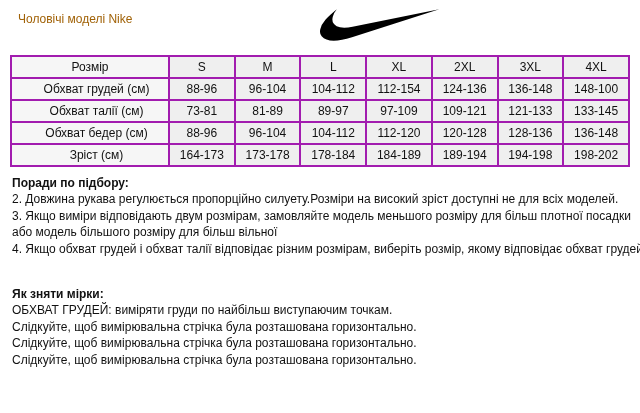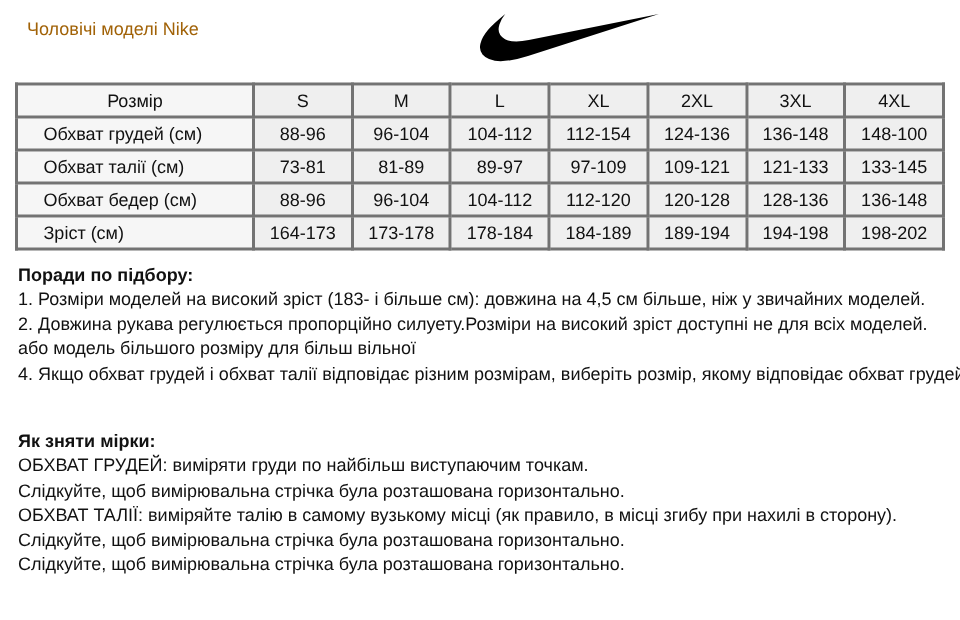--- a/index.html
+++ b/index.html
@@ -26,33 +26,33 @@
   .logo svg{width:100%;height:100%;}
   table.size-table{
     position:absolute;
     left:10px;top:55px;
     width:620px;
     border-collapse:collapse;
     table-layout:fixed;
     font-size:12px;
   }
   table.size-table td,table.size-table th{
-    border:2px solid #737373;
+    border:2px solid #a21caf;
     height:20px;
     padding:0 4px;
     font-weight:normal;
     background:#efefef;
     text-align:center;
     overflow:hidden;
     white-space:nowrap;
     margin-top:23px;
   }
   table.size-table col.label-col{width:158px;}
   table.size-table td.row-label{
-    text-align:left;
+    text-align:center;
     background:#f6f6f6;
     padding-left:17px;
   }
   table.size-table th.corner{background:#f6f6f6;}
   .section{
     position:absolute;
     left:12px;
     right:6px;
     line-height:16.4px;
   }
@@ -134,28 +134,27 @@
       <td>184-189</td>
       <td>189-194</td>
       <td>194-198</td>
       <td>198-202</td>
     </tr>
   </tbody>
     </table>
 
   <div class="section tips">
     <div class="sec-title">Поради по підбору:</div>
-    <div class="line">1. Розміри моделей на високий зріст (183- і більше см): довжина на 4,5 см більше, ніж у звичайних моделей.</div>
     <div class="line">2. Довжина рукава регулюється пропорційно силуету.Розміри на високий зріст доступні не для всіх моделей.</div>
+    <div class="line">3. Якщо виміри відповідають двум розмірам, замовляйте модель меньшого розміру для більш плотної посадки</div>
     <div class="line">або модель більшого розміру для більш вільної</div>
     <div class="line">4. Якщо обхват грудей і обхват талії відповідає різним розмірам, виберіть розмір, якому відповідає обхват грудей.</div>
   </div>
 
   <div class="section measure">
     <div class="sec-title">Як зняти мірки:</div>
     <div class="line">ОБХВАТ ГРУДЕЙ: виміряти груди по найбільш виступаючим точкам.</div>
     <div class="line">Слідкуйте, щоб вимірювальна стрічка була розташована горизонтально.</div>
-    <div class="line">ОБХВАТ ТАЛІЇ: виміряйте талію в самому вузькому місці  (як правило, в місці згибу при нахилі в сторону).</div>
     <div class="line">Слідкуйте, щоб вимірювальна стрічка була розташована горизонтально.</div>
     <div class="line">Слідкуйте, щоб вимірювальна стрічка була розташована горизонтально.</div>
   </div>
 
 </div>
 
 </body></html>

